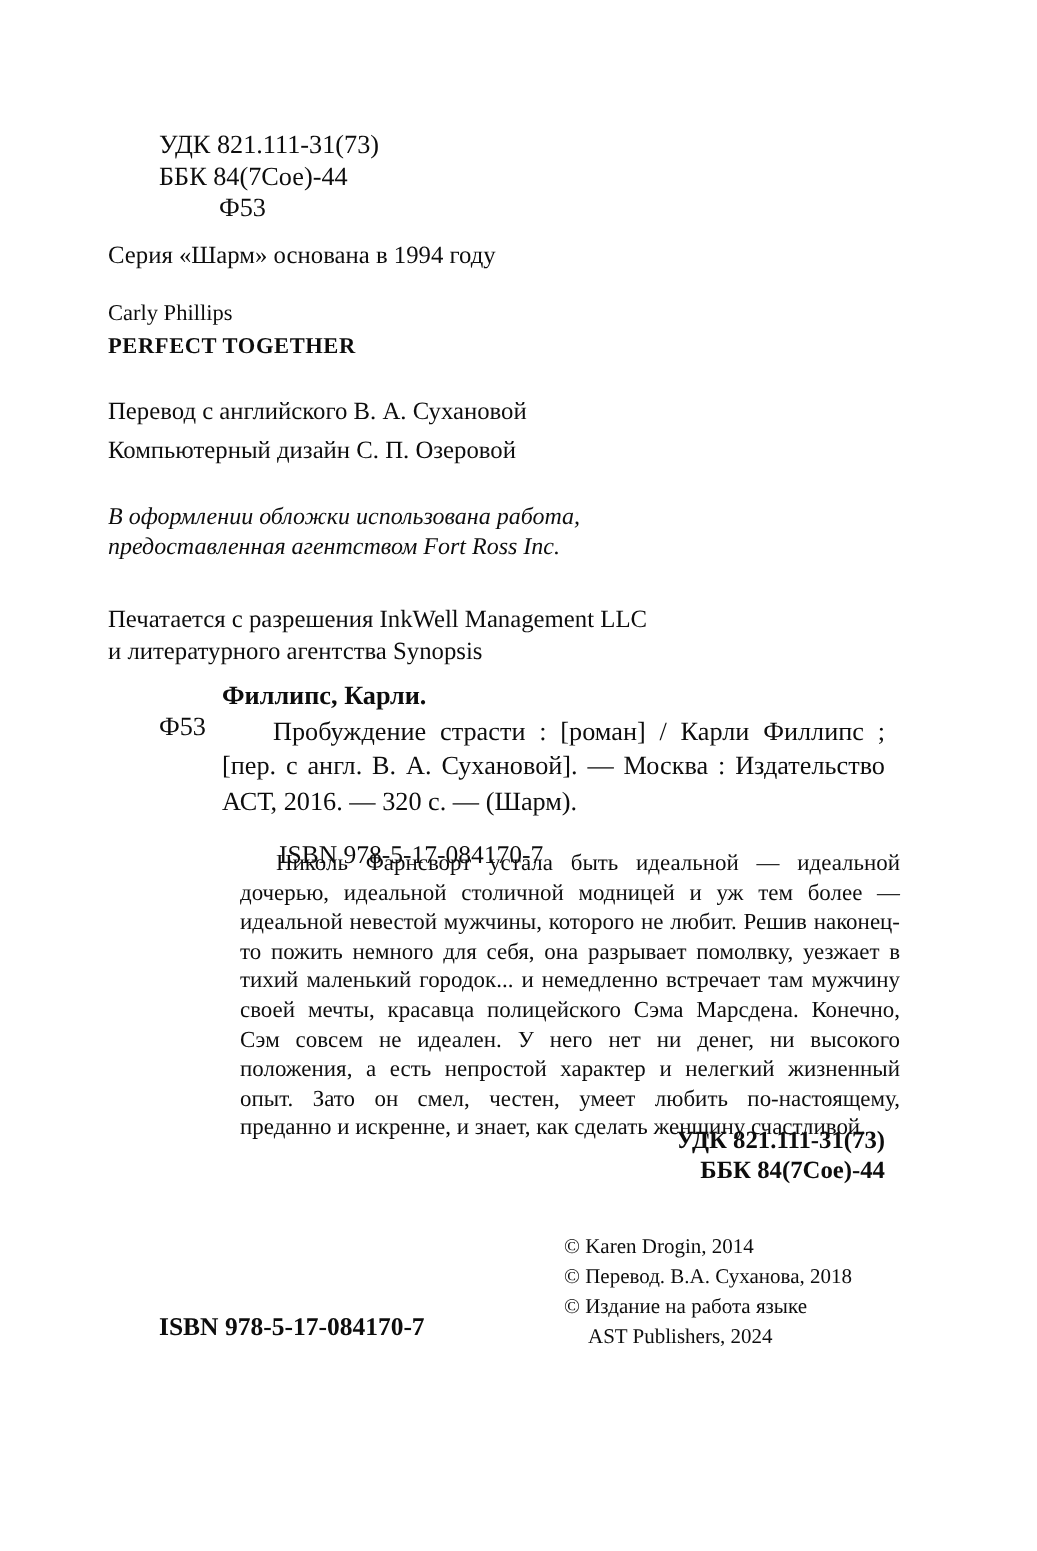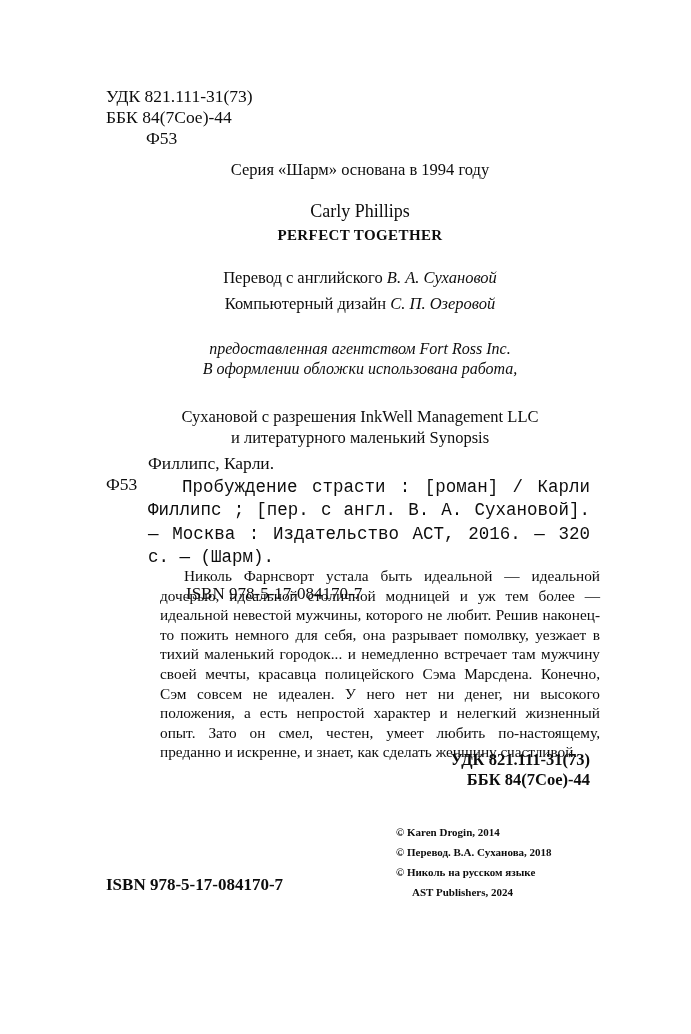--- a/index.html
+++ b/index.html
@@ -33,49 +33,48 @@
     white-space: nowrap;
   }
   .class-block .code-indent {
     display: block;
     padding-left: 40px;
   }
 
   
   .credits {
     position: absolute;
-    left: 60px;
+    left: 72px;
     top: 160px;
     width: 600px;
-    text-align: center;
+    text-align: left;
   }
   .series-line {
     font-size: 16.5px;
     margin-bottom: 21px;
   }
   .author-orig {
-    font-size: 18px;
+    font-size: 15px;
     margin-bottom: 5px;
   }
   .title-orig {
     font-size: 15px;
     font-weight: bold;
     letter-spacing: 0.4px;
     margin-bottom: 24px;
   }
   .translator {
     font-size: 16.5px;
     margin-bottom: 6px;
   }
   .designer {
     font-size: 16.5px;
     margin-bottom: 25px;
   }
   .name-it {
-    font-style: italic;
   }
   .cover-note {
     font-size: 16px;
     font-style: italic;
     line-height: 20px;
     margin-bottom: 27px;
   }
   .permission {
     font-size: 16.5px;
     line-height: 21px;
@@ -93,29 +92,28 @@
     left: 0px;
     top: 22px;
     font-size: 17.5px;
   }
   .record-body {
     margin-left: 42px;
     font-size: 17.5px;
     line-height: 23.5px;
   }
   .record-author {
-    font-weight: normal;
+    font-weight: bold;
     display: block;
   }
   .record-desc {
     display: block;
     text-align: justify;
     text-indent: 34px;
     hyphens: manual;
-    font-family: Liberation Mono, monospace;
   }
   .record-isbn {
     display: block;
     margin-top: 12px;
     margin-left: 38px;
     font-size: 17px;
   }
 
   
   .annotation {
@@ -138,24 +136,24 @@
     width: 290px;
     text-align: right;
     font-weight: bold;
     font-size: 16.5px;
     line-height: 20px;
   }
 
   
   .copyright {
     position: absolute;
-    left: 396px;
+    left: 376px;
     top: 822px;
-    font-weight: bold;
-    font-size: 11px;
+    font-weight: normal;
+    font-size: 14px;
     line-height: 20px;
     white-space: nowrap;
   }
   .copyright .cp-line {
     display: block;
   }
   .copyright .cp-sub {
     display: block;
     padding-left: 16px;
   }
@@ -181,26 +179,26 @@
     <span class="code-indent">Ф53</span>
   </div>
 
   <div class="credits">
     <div class="series-line">Серия «Шарм» основана в 1994 году</div>
     <div class="author-orig">Carly Phillips</div>
     <div class="title-orig">PERFECT TOGETHER</div>
     <div class="translator"><span>Перевод с английского </span><span class="name-it">В. А. Сухановой</span></div>
     <div class="designer"><span>Компьютерный дизайн </span><span class="name-it">С. П. Озеровой</span></div>
     <div class="cover-note">
+      <div>В оформлении обложки использована работа,</div>
       <div>предоставленная агентством Fort Ross Inc.</div>
-      <div>В оформлении обложки использована работа,</div>
     </div>
     <div class="permission">
-      <div>Сухановой с разрешения InkWell Management LLC</div>
-      <div>и литературного маленький Synopsis</div>
+      <div>Печатается с разрешения InkWell Management LLC</div>
+      <div>и литературного агентства Synopsis</div>
     </div>
   </div>
 
   <div class="record">
     <span class="record-shelfmark">Ф53</span>
     <div class="record-body">
       <span class="record-author">Филлипс, Карли.</span>
       <span class="record-desc">Пробуждение страсти : [роман] / Карли Фил­липс ; [пер. с англ. В. А. Сухановой]. — Москва : Издательство АСТ, 2016. — 320 с. — (Шарм).</span>
       <span class="record-isbn">ISBN 978-5-17-084170-7</span>
     </div>
@@ -209,19 +207,19 @@
   <div class="annotation">Николь Фарнсворт устала быть идеальной — идеальной дочерью, идеальной столичной модницей и уж тем более — идеальной невестой мужчины, которого не любит. Решив на­конец-то пожить немного для себя, она разрывает помолвку, уезжает в тихий маленький городок... и немедленно встречает там мужчину своей мечты, красавца полицейского Сэма Мар­сдена. Конечно, Сэм совсем не идеален. У него нет ни денег, ни высокого положения, а есть непростой характер и нелегкий жизненный опыт. Зато он смел, честен, умеет любить по-на­стоящему, преданно и искренне, и знает, как сделать женщи­ну счастливой.</div>
 
   <div class="class-repeat">
     <div>УДК 821.111-31(73)</div>
     <div>ББК 84(7Сое)-44</div>
   </div>
 
   <div class="copyright">
     <span class="cp-line">© Karen Drogin, 2014</span>
     <span class="cp-line">© Перевод. В.А. Суханова, 2018</span>
-    <span class="cp-line">© Николь на русском языке</span>
+    <span class="cp-line">© Издание на работа языке</span>
     <span class="cp-sub">AST Publishers, 2024</span>
   </div>
 
   <div class="isbn-bottom">ISBN 978-5-17-084170-7</div>
 
 </div>
 
 </body></html>

